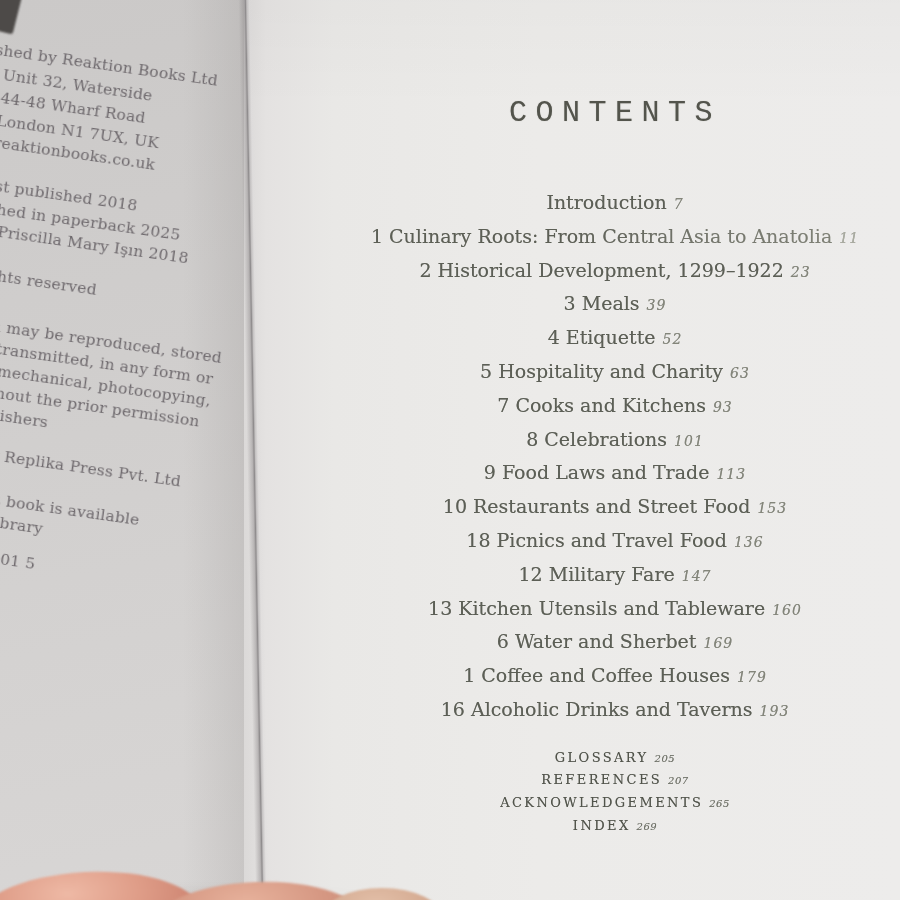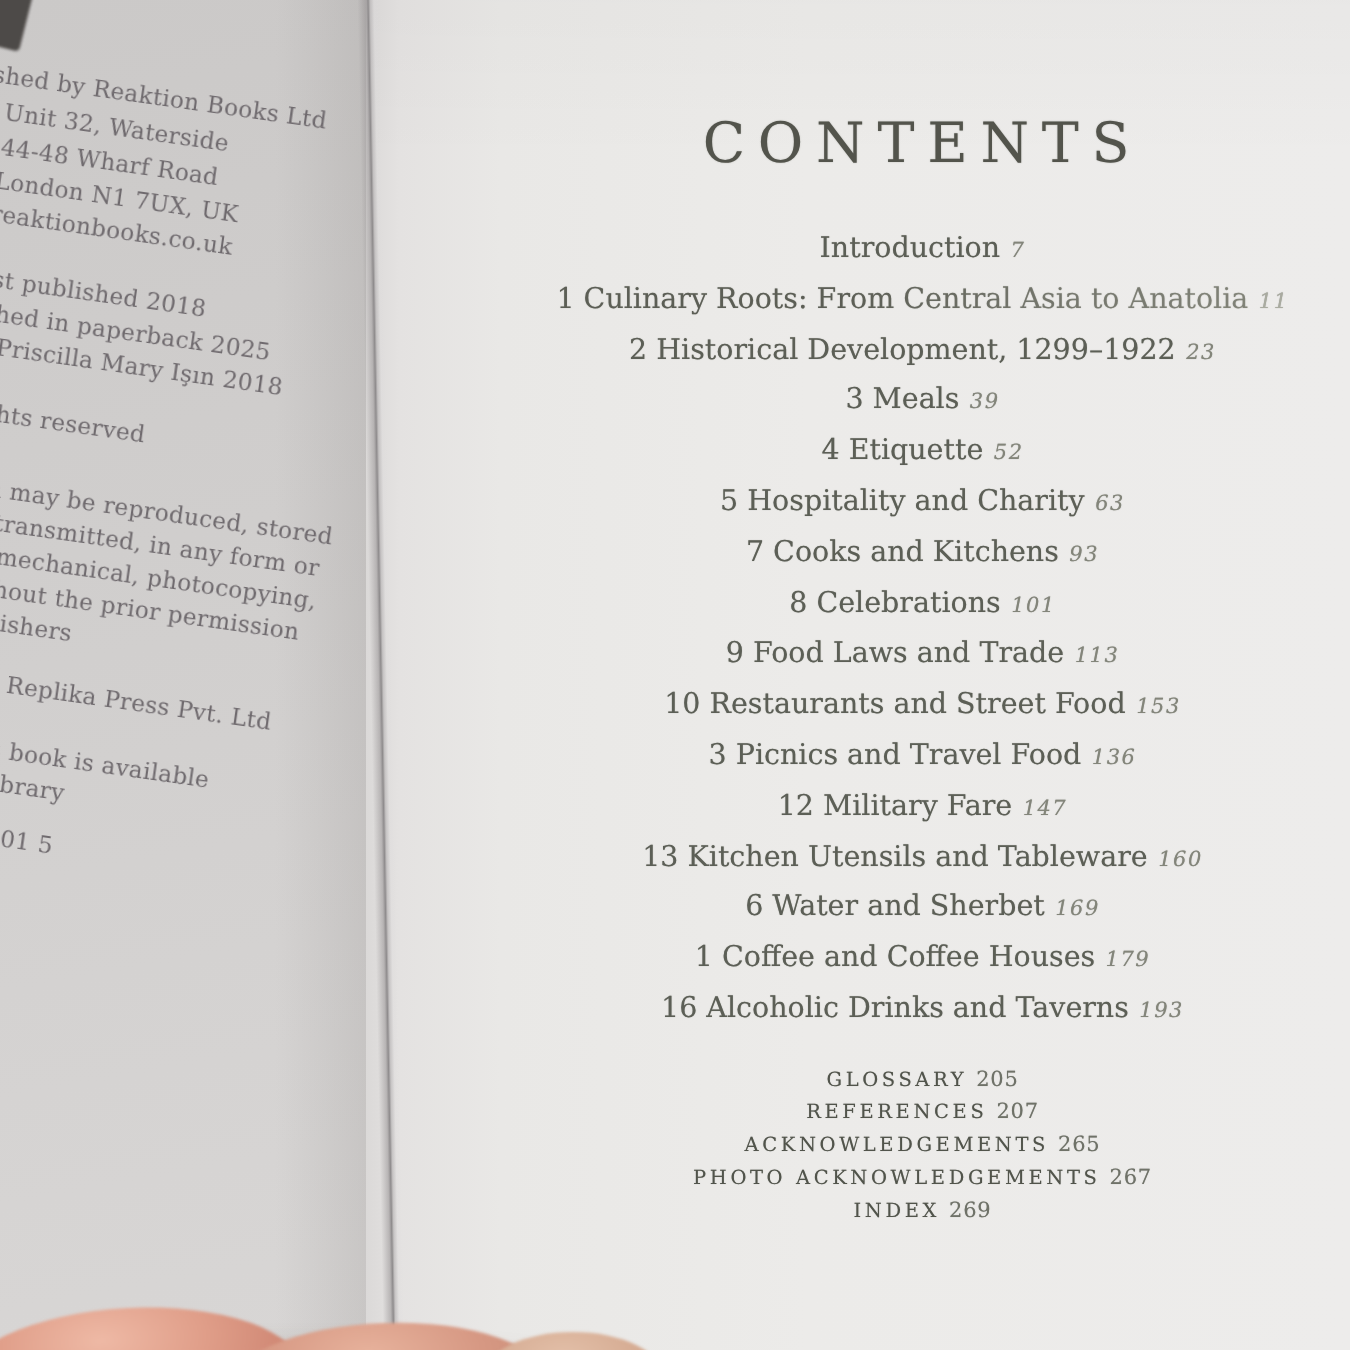--- a/index.html
+++ b/index.html
@@ -51,27 +51,28 @@
     background:
       linear-gradient(180deg, rgba(0,0,0,0.02) 0%, rgba(0,0,0,0) 12%),
       linear-gradient(90deg, #dbd9d8 0px, #e4e2e1 22px, #e9e8e6 90px, #ecebe9 45%, #edeceb 100%);
   }
   .rp-content {
     position: absolute; top: 0; left: 86px; right: 0;
     text-align: center;
     padding-top: 78px;
   }
   .contents-title {
-    margin: 0;
-    font-size: 37px; line-height: 36px; font-weight: normal;
+    margin: 17px;
+    font-size: 30px; line-height: 36px; font-weight: normal;
     letter-spacing: 8.5px;
     color: #53544c;
     text-shadow: 0 0 1px rgba(83,84,76,.4);
+    font-family: Liberation Mono, monospace;
   }
-  .toc { margin-top: 36px; }
+  .toc { margin-top: 56px; }
   .toc-row {
     font-size: 19px; line-height: 31.8px;
     color: #5c5f56;
     text-shadow: 0 0 .6px rgba(92,95,86,.55);
     white-space: nowrap;
   }
   .toc-num {
     font-size: 14px; font-style: italic;
     color: #83857a; margin-left: 7px; letter-spacing: 1px;
   }
@@ -82,21 +83,21 @@
   }
   .backmatter { margin-top: 19px; }
   .bm-row {
     font-size: 13px; line-height: 21.7px;
     letter-spacing: 2.4px;
     color: #51544b;
     text-shadow: 0 0 .5px rgba(81,84,75,.5);
     white-space: nowrap;
   }
   .bm-num {
-    font-size: 14px; 
+    font-size: 10px; font-style: italic;
     color: #6f7268; margin-left: 6px; letter-spacing: .5px;
   }
 
   
   .hand-shadow {
     position: absolute; left: -10px; top: 884px; width: 440px; height: 30px;
     background: radial-gradient(ellipse at 50% 100%, rgba(90,70,60,.18), rgba(90,70,60,0) 70%);
     filter: blur(3px);
   }
   .finger { position: absolute; border-radius: 50%; filter: blur(1px); }
@@ -158,33 +159,32 @@
         <div class="toc-row"><span class="toc-label">Introduction</span><span class="toc-num">7</span></div>
         <div class="toc-row"><span class="toc-label fade-right">1 Culinary Roots: From Central Asia to Anatolia</span><span class="toc-num" style="color:#a9aba0">11</span></div>
         <div class="toc-row"><span class="toc-label">2 Historical Development, 1299–1922</span><span class="toc-num">23</span></div>
         <div class="toc-row"><span class="toc-label">3 Meals</span><span class="toc-num">39</span></div>
         <div class="toc-row"><span class="toc-label">4 Etiquette</span><span class="toc-num">52</span></div>
         <div class="toc-row"><span class="toc-label">5 Hospitality and Charity</span><span class="toc-num">63</span></div>
         <div class="toc-row"><span class="toc-label">7 Cooks and Kitchens</span><span class="toc-num">93</span></div>
         <div class="toc-row"><span class="toc-label">8 Celebrations</span><span class="toc-num">101</span></div>
         <div class="toc-row"><span class="toc-label">9 Food Laws and Trade</span><span class="toc-num">113</span></div>
         <div class="toc-row"><span class="toc-label">10 Restaurants and Street Food</span><span class="toc-num">153</span></div>
-        <div class="toc-row"><span class="toc-label">3 Picnics and Travel Food</span><span class="toc-num">136</span></div>
+        <div class="toc-row"><span class="toc-label">18 Picnics and Travel Food</span><span class="toc-num">136</span></div>
         <div class="toc-row"><span class="toc-label">12 Military Fare</span><span class="toc-num">147</span></div>
         <div class="toc-row"><span class="toc-label">13 Kitchen Utensils and Tableware</span><span class="toc-num">160</span></div>
         <div class="toc-row"><span class="toc-label">6 Water and Sherbet</span><span class="toc-num">169</span></div>
         <div class="toc-row"><span class="toc-label">1 Coffee and Coffee Houses</span><span class="toc-num">179</span></div>
         <div class="toc-row"><span class="toc-label">16 Alcoholic Drinks and Taverns</span><span class="toc-num">193</span></div>
       </div>
 
       <div class="backmatter">
         <div class="bm-row"><span>GLOSSARY</span><span class="bm-num">205</span></div>
         <div class="bm-row"><span>REFERENCES</span><span class="bm-num">207</span></div>
         <div class="bm-row"><span>ACKNOWLEDGEMENTS</span><span class="bm-num">265</span></div>
-        <div class="bm-row"><span>PHOTO ACKNOWLEDGEMENTS</span><span class="bm-num">267</span></div>
         <div class="bm-row"><span>INDEX</span><span class="bm-num">269</span></div>
       </div>
     </div>
   </div>
 
   <div class="gutter"></div>
 
   <div class="cover-corner"></div>
 
   <div class="hand-shadow"></div>

